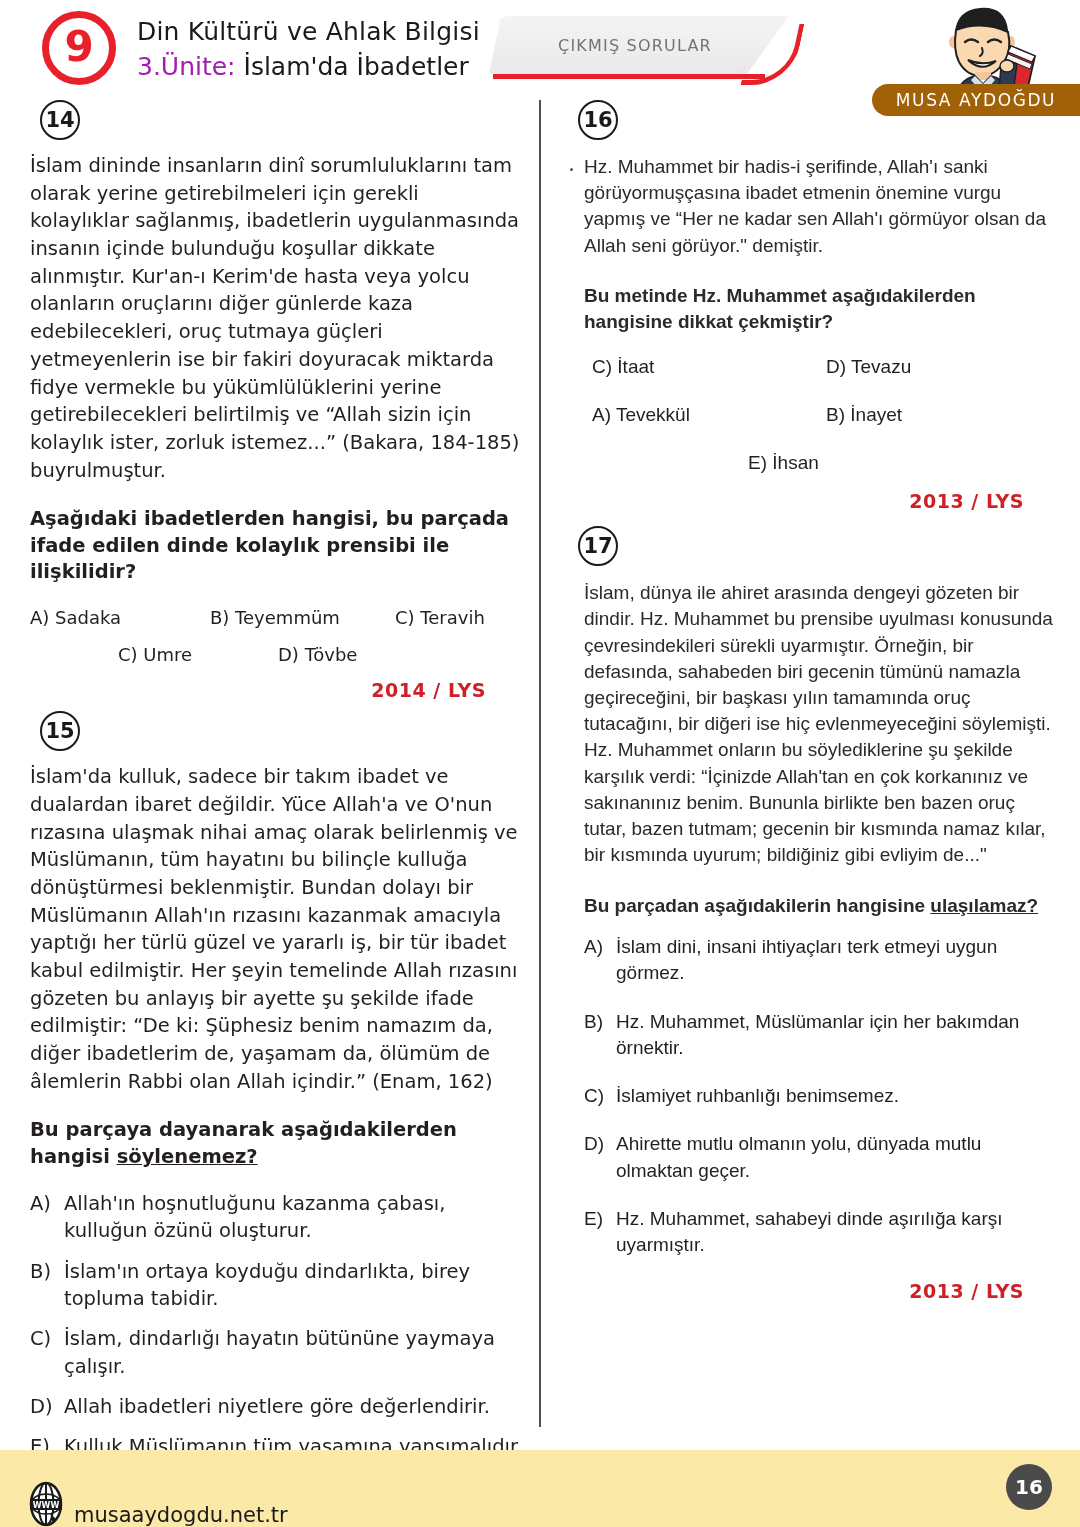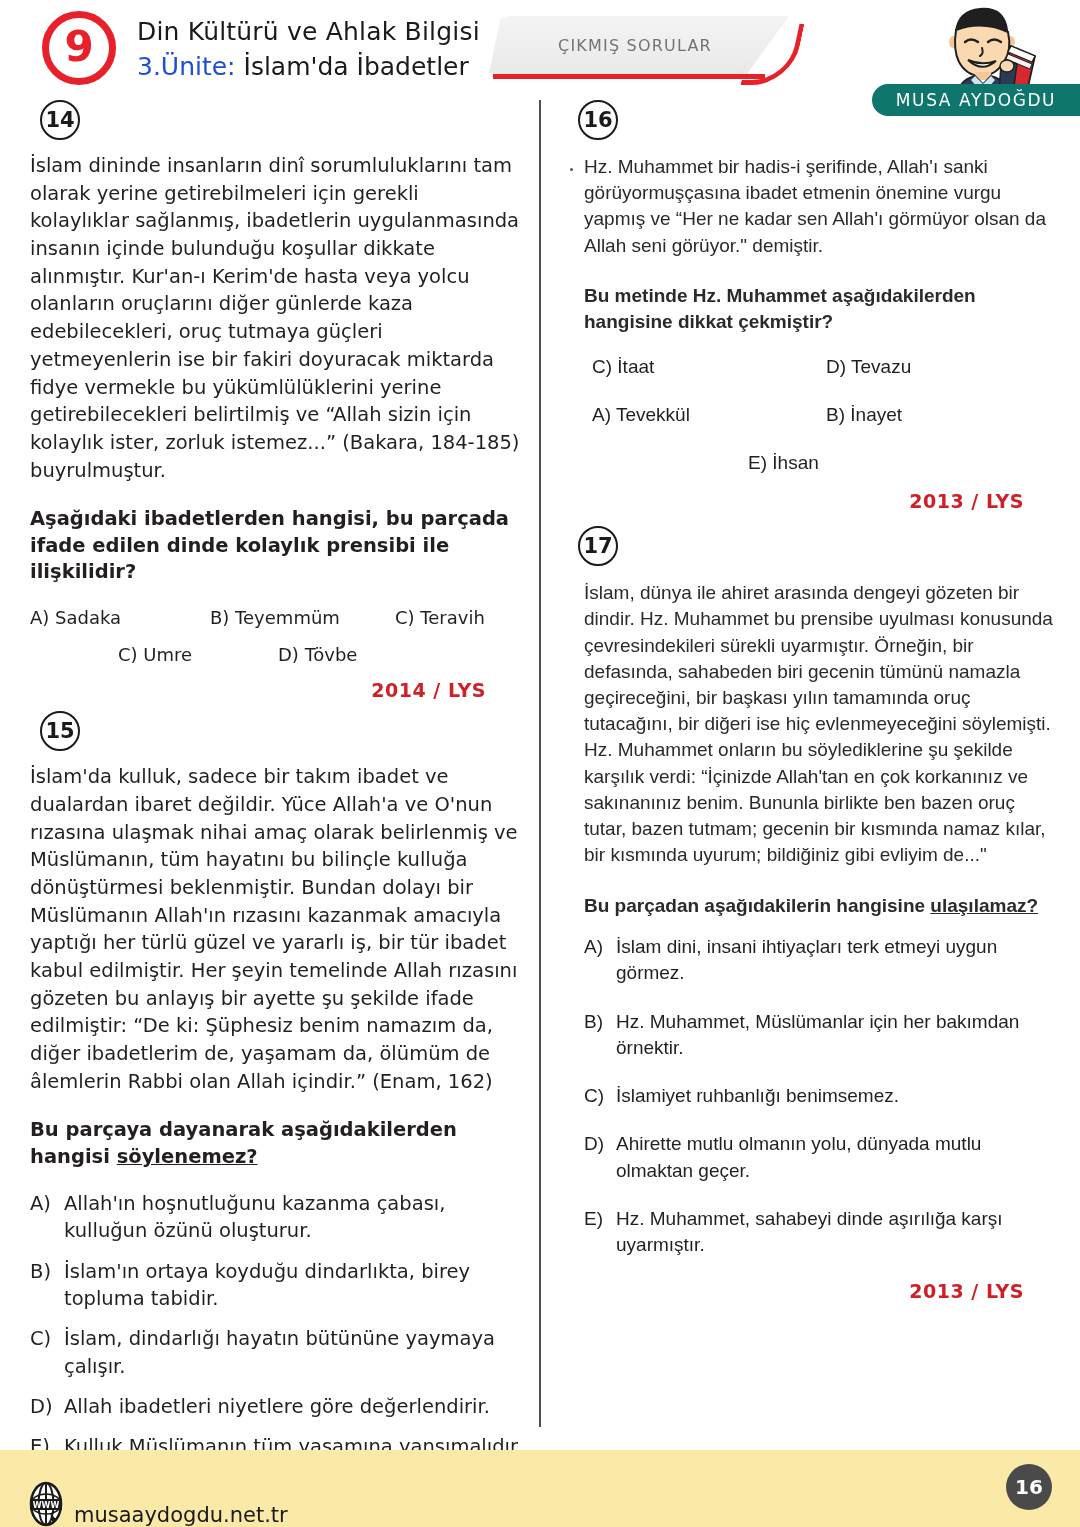--- a/index.html
+++ b/index.html
@@ -57,21 +57,21 @@
     color: #1a1a1a;
     font-family: "DejaVu Sans", sans-serif;
   }
   .header-line2 {
     font-size: 25px;
     margin-top: 6px;
     color: #1a1a1a;
     font-family: "DejaVu Sans", sans-serif;
   }
   .header-line2 .unite {
-    color: #1d4ed8;
+    color: #a21caf;
   }
 
   
   .banner-wrap {
     position: absolute;
     left: 489px;
     top: 16px;
     width: 320px;
     height: 72px;
   }
@@ -126,21 +126,21 @@
     top: 2px;
     width: 140px;
     height: 98px;
   }
   .nameplate {
     position: absolute;
     left: 872px;
     top: 84px;
     width: 208px;
     height: 32px;
-    background: #0f766e;
+    background: #a16207;
     border-radius: 16px 0 0 16px;
     display: flex;
     align-items: center;
     justify-content: center;
     color: #ffffff;
     font-size: 17px;
     letter-spacing: 1.6px;
     font-family: "DejaVu Sans", sans-serif;
     z-index: 5;
   }

